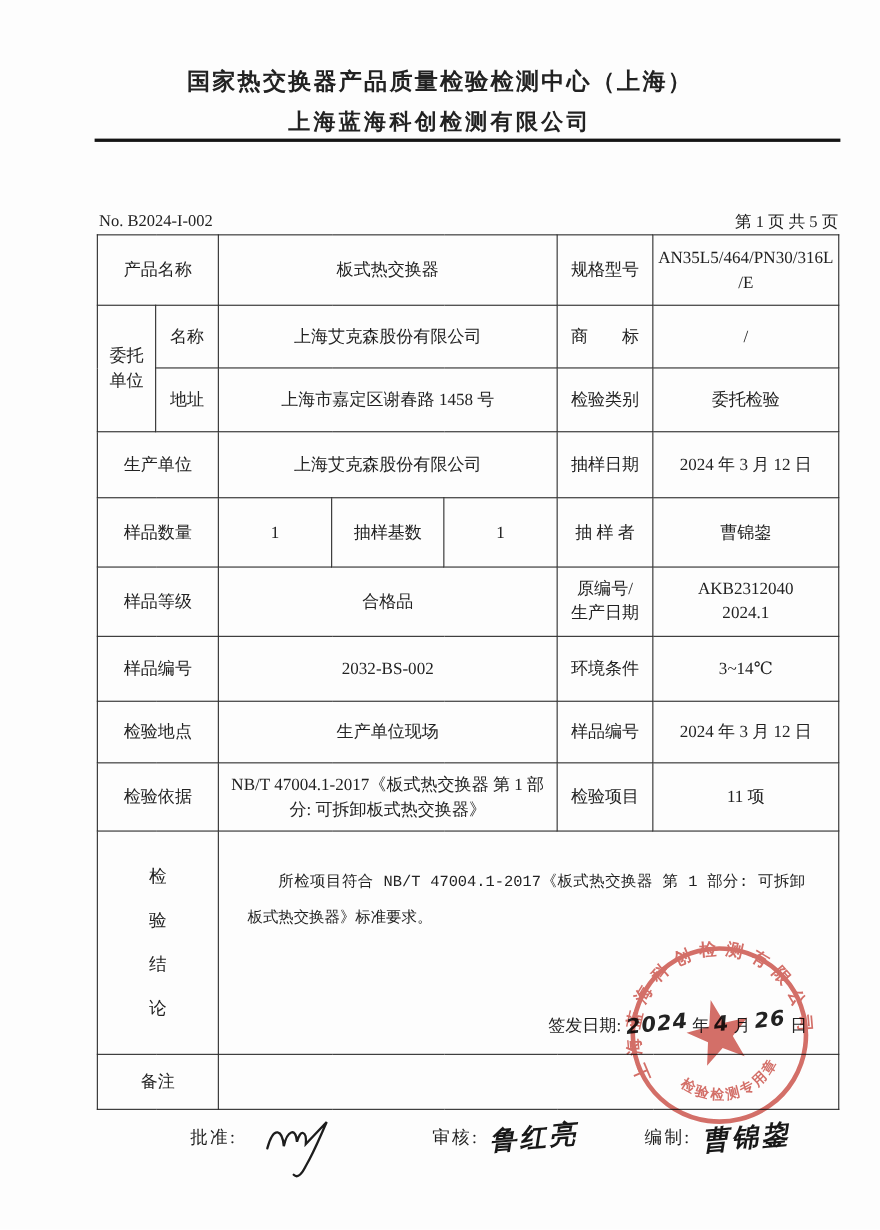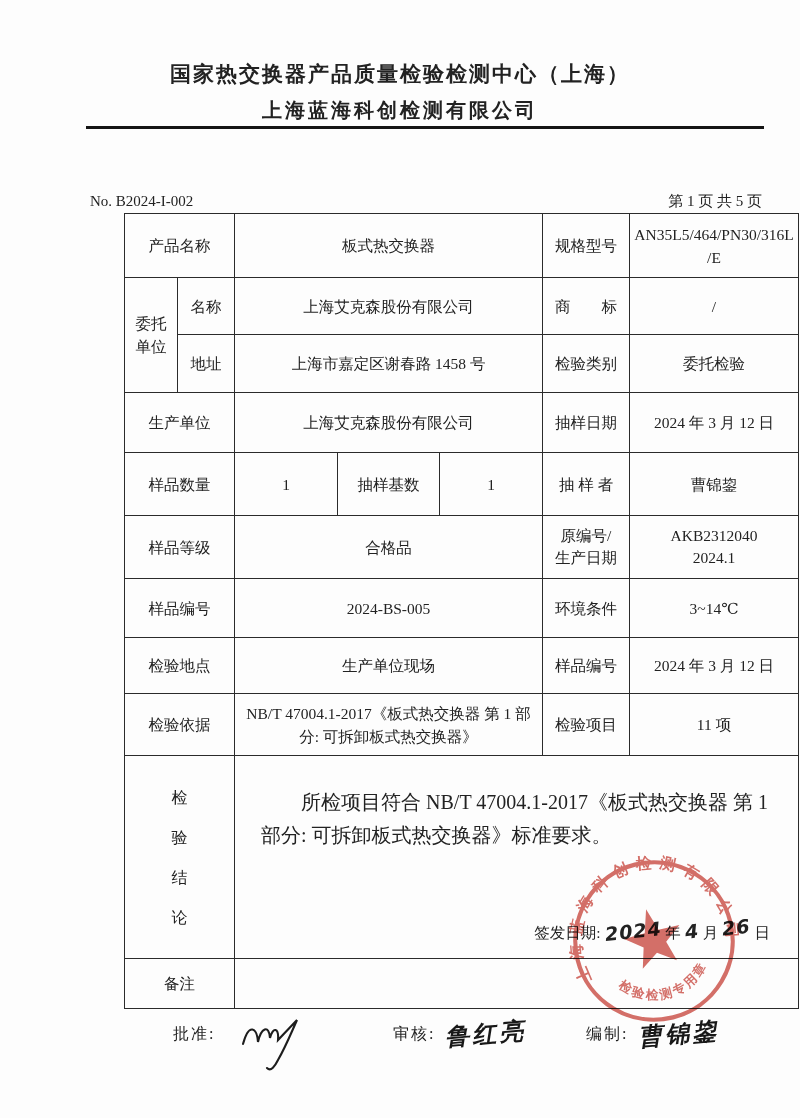--- a/index.html
+++ b/index.html
@@ -10,29 +10,29 @@
   .org-name { position:absolute; top:60px; left:0; width:800px; text-align:center;
     font-family:"DejaVu Sans","Liberation Sans",sans-serif; font-weight:700; font-size:21px; letter-spacing:2px; color:#222; }
   .company-name { position:absolute; top:97px; left:0; width:800px; text-align:center;
     font-family:"DejaVu Sans","Liberation Sans",sans-serif; font-weight:700; font-size:20px; letter-spacing:3px; color:#222; }
   .header-rule { position:absolute; top:126px; left:86px; width:678px; height:3px; background:#151515; }
   .report-title { position:absolute; top:146px; left:88px; width:674px; text-align:center;
     font-family:"DejaVu Sans","Liberation Sans",sans-serif; font-weight:700; font-size:29px; letter-spacing:4px; color:#222; }
   .no-row { position:absolute; top:192px; left:90px; width:672px; display:flex; justify-content:space-between;
     font-size:15px; color:#222;align-items:center; }
 
-  table.info { position:absolute; top:213px; left:88px; width:674px; border-collapse:collapse; table-layout:fixed;margin-left:36px; }
+  table.info { position:absolute; top:213px; left:88px; width:674px; border-collapse:collapse; table-layout:fixed; }
   table.info td { border:1.5px solid #2b2b2b; text-align:center; vertical-align:middle;
     font-size:15.5px; line-height:23px; padding:2px 4px; color:#222; word-break:break-word; }
   td.spec-val { word-break:break-all; padding:2px 10px; font-size:15px; }
   .two-line div { line-height:22px; }
 
   .vlab { display:flex; flex-direction:column; align-items:center; gap:17px; font-size:16px; }
   .concl-cell { position:relative; text-align:left !important; vertical-align:top !important; }
-  .concl-text { margin:28px 26px 0 22px; text-indent:2em; text-align:justify; line-height:33px; font-size:20px; }
+  .concl-text { margin:28px 26px 0 22px; text-indent:2em; text-align:justify; line-height:33px; font-size:14px;font-family:Liberation Mono, monospace; }
   .issue-line { position:absolute; right:28px; bottom:14px; font-size:15.5px; white-space:nowrap; }
   .hw { font-family:"DejaVu Sans","Liberation Sans",sans-serif; font-style:italic; font-weight:600;
     font-size:19px; display:inline-block; transform:rotate(-6deg); letter-spacing:1px; }
   .hw-day { vertical-align:4px; }
 
   .sign-row { position:absolute; top:1010px; left:88px; width:674px; height:70px; font-size:16px; }
   .sig-group { position:absolute; top:8px; display:flex; align-items:flex-start;justify-content:center; }
   .sig-label { padding-top:6px; letter-spacing:2px; }
   .sig-name { font-family:"DejaVu Sans","Liberation Sans",sans-serif; font-style:italic; font-weight:600;
     font-size:24px; letter-spacing:3px; display:inline-block; transform:rotate(-5deg); margin-left:10px; color:#181818; }
@@ -106,21 +106,21 @@
           <div>原编号/</div>
           <div>生产日期</div>
         </td>
         <td class="two-line">
           <div>AKB2312040</div>
           <div>2024.1</div>
         </td>
       </tr>
       <tr style="height:59px">
         <td colspan="2">样品编号</td>
-        <td colspan="3">2024-BS-005</td>
+        <td colspan="3">2032-BS-002</td>
         <td>环境条件</td>
         <td>3~14℃</td>
       </tr>
       <tr style="height:56px">
         <td colspan="2">检验地点</td>
         <td colspan="3">生产单位现场</td>
         <td>样品编号</td>
         <td>2024 年 3 月 12 日</td>
       </tr>
       <tr style="height:62px">

